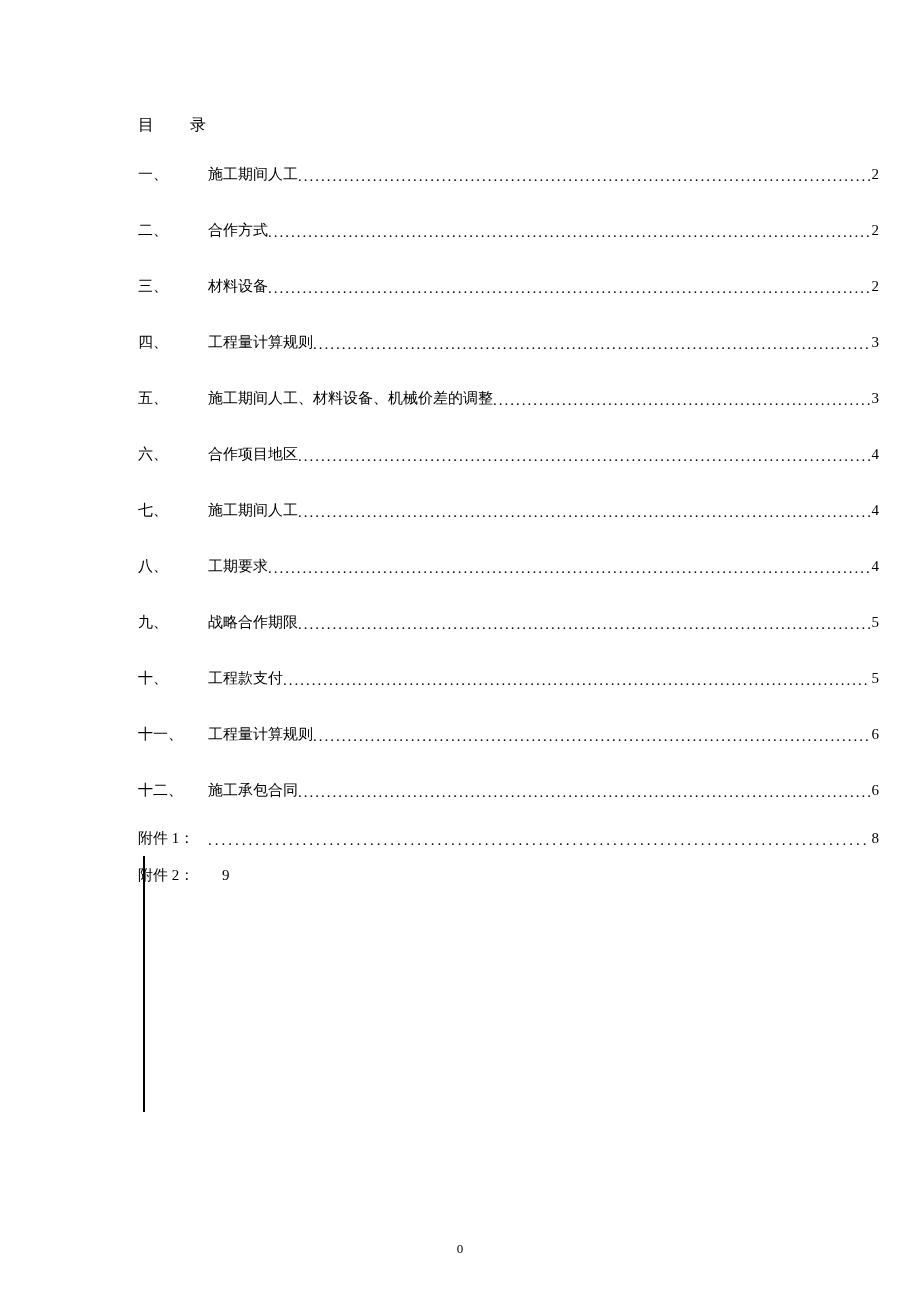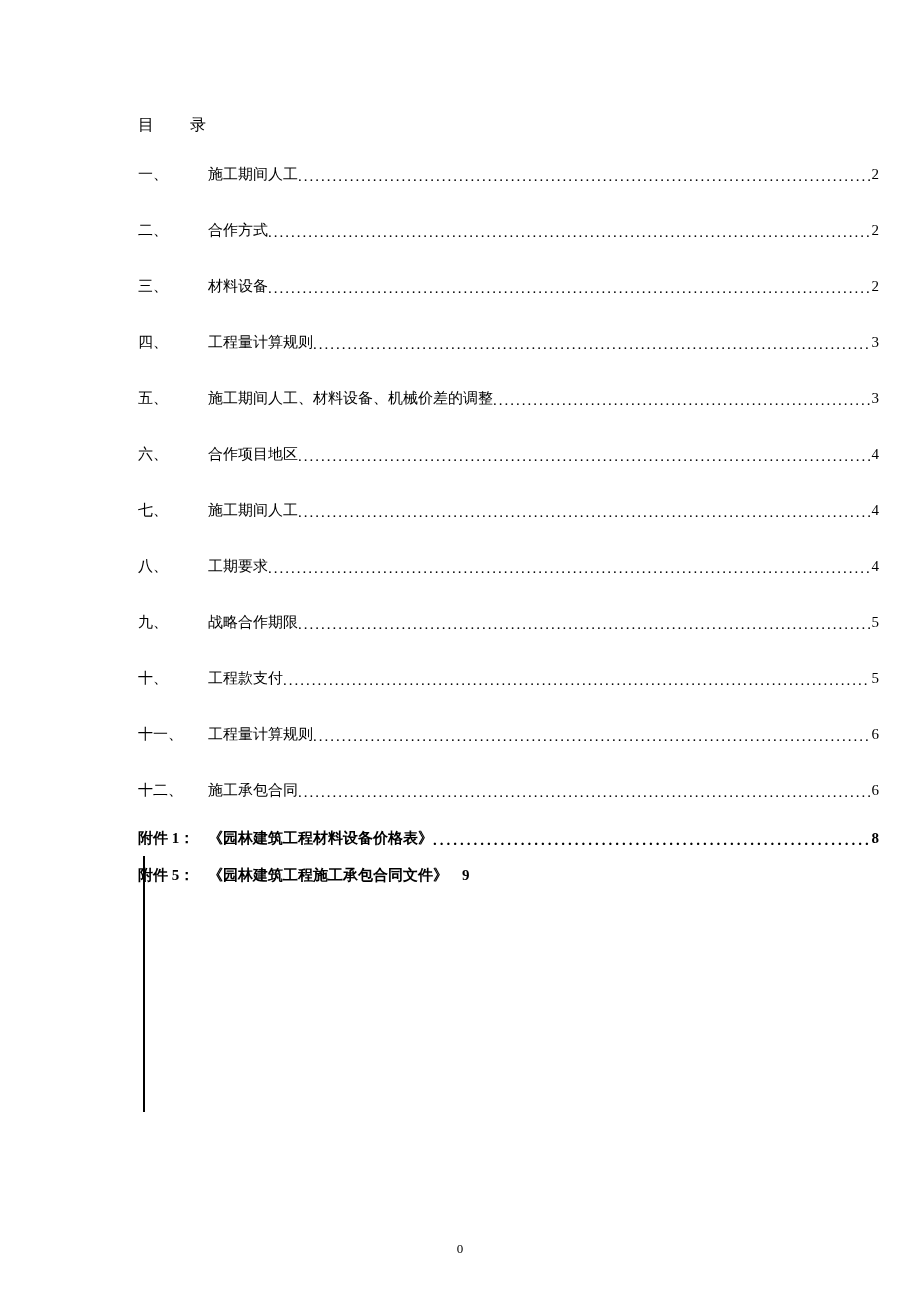--- a/index.html
+++ b/index.html
@@ -60,21 +60,20 @@
   .appendix-block {
     margin-top: -10px;
   }
   .appendix-entry {
     display: flex;
     align-items: baseline;
     margin-bottom: 8px;
     font-size: 15px;
     line-height: 1.9;
     white-space: nowrap;
-    font-weight: bold;
   }
   .appendix-num {
     flex: 0 0 70px;
   }
   .appendix-entry .toc-dots {
     letter-spacing: 3px;
   }
   .appendix-sep {
     display: inline-block;
     width: 14px;
@@ -179,27 +178,25 @@
       <span class="toc-num">十二、</span>
       <span class="toc-text">施工承包合同</span>
       <span class="toc-dots"></span>
       <span class="toc-page">6</span>
     </div>
   </div>
 
   <div class="appendix-block">
     <div class="appendix-entry">
       <span class="appendix-num">附件 1：</span>
-      <span class="toc-text">《园林建筑工程材料设备价格表》</span>
       <span class="toc-dots"></span>
       <span class="toc-page">8</span>
     </div>
     <div class="appendix-entry">
-      <span class="appendix-num">附件 5：</span>
-      <span class="toc-text">《园林建筑工程施工承包合同文件》</span>
+      <span class="appendix-num">附件 2：</span>
       <span class="appendix-sep"></span>
       <span>9</span>
     </div>
   </div>
 
   <div class="vline"></div>
 
   <div class="page-number">0</div>
 </div>
 

